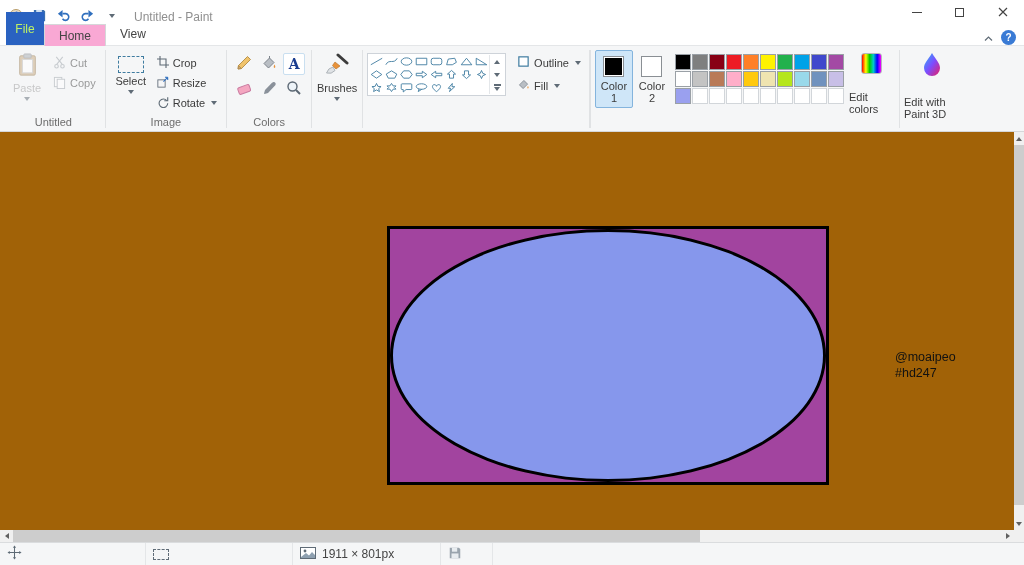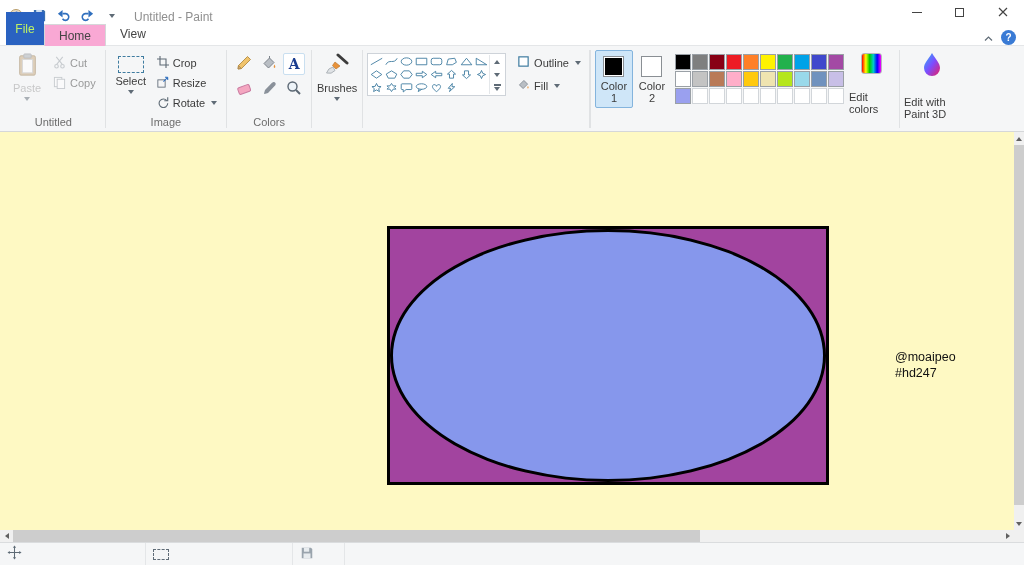--- a/index.html
+++ b/index.html
@@ -65,21 +65,21 @@
   .colorbtn .lbl { font-size:11px; color:#3b3b3b; line-height:12px; text-align:center; margin-top:3px; width:30px; }
   .palette { display:grid; grid-template-columns:repeat(10,17px); grid-auto-rows:17px; margin:5px 4px 0 4px; }
   .pswatch { width:16px; height:16px; border:1px solid #9aa0a6; background:#fff; }
   .pswatch.empty { border-color:#d2d6da; }
   .editcolorsbtn { width:46px; display:flex; flex-direction:column; align-items:center; padding-top:4px; }
   .rainbow { width:21px; height:21px; border-radius:3px; border:1px solid #b5b9bd; background:linear-gradient(90deg,#f00,#ff0,#0c0,#0cc,#00f,#f0f); }
   .editcolorsbtn .lbl, .p3dbtn .lbl { font-size:11px; color:#3b3b3b; line-height:12px; margin-top:17px; }
   .p3dbtn { width:56px; display:flex; flex-direction:column; align-items:center; padding-top:3px; }
 
   
-  .canvas { position:absolute; top:132px; left:0; width:1014px; height:398px; background:#fef9c3; overflow:hidden; }
+  .canvas { position:absolute; top:132px; left:0; width:1014px; height:398px; background:#a16207; overflow:hidden; }
   .art-rect { position:absolute; left:387px; top:94px; width:442px; height:259px; border:3px solid #000; }
   .art-ellipse { position:absolute; inset:0px; border:3px solid #000; border-radius:50%; }
   .annotation { position:absolute; left:895px; top:217px; font-size:12.5px; line-height:16px; color:#111; }
 
   
   .vscroll { position:absolute; top:132px; left:1014px; width:10px; height:398px; background:#f0f0f0; }
   .vthumb { position:absolute; top:13px; left:0; width:10px; height:360px; background:#cdcdcd; }
   .hscroll { position:absolute; top:530px; left:0; width:1014px; height:12px; background:#f0f0f0; }
   .hthumb { position:absolute; left:13px; top:0; width:687px; height:12px; background:#cdcdcd; }
   .scorner { position:absolute; top:530px; left:1014px; width:10px; height:12px; background:#f0f0f0; }
@@ -603,20 +603,30 @@
             <path d="M8 0.5 L6.3 3 H9.7 Z" fill="#5f6b76"></path>
             <path d="M8 15.5 L6.3 13 H9.7 Z" fill="#5f6b76"></path>
             <path d="M0.5 8 L3 6.3 V9.7 Z" fill="#5f6b76"></path>
             <path d="M15.5 8 L13 6.3 V9.7 Z" fill="#5f6b76"></path>
           </svg>
       </span>
     </div>
     <div class="st-sec s2">
       <span class="sel-ic"></span>
     </div>
+    <div class="st-sec s3">
+      <span>
+        <svg width="16" height="12" viewBox="0 0 16 12">
+            <rect x="0.5" y="0.5" width="15" height="11" fill="#fff" stroke="#5f6b76"></rect>
+            <circle cx="5" cy="4" r="1.4" fill="#5f6b76"></circle>
+            <path d="M1 10 L6 6 L9 8.5 L12 5 L15 8 V11 H1 Z" fill="#8ea0b0"></path>
+          </svg>
+      </span>
+      <span class="st-text">1911 × 801px</span>
+    </div>
     <div class="st-sec s4">
       <span>
         <svg width="14" height="14" viewBox="0 0 16 16">
             <path d="M2 2 h10.5 L14 3.5 V14 H2 Z" fill="#9aa4ad"></path>
             <rect x="4.5" y="2" width="6" height="4.5" fill="#e8ecef"></rect>
             <rect x="4" y="8.5" width="8" height="5.5" fill="#e8ecef"></rect>
           </svg>
       </span>
     </div>
   </div>

